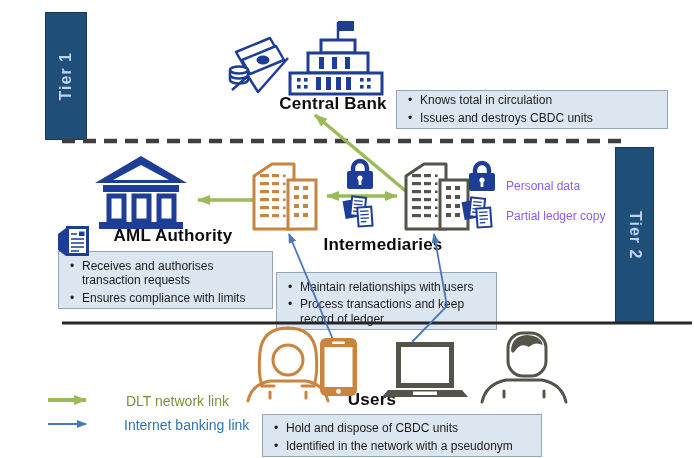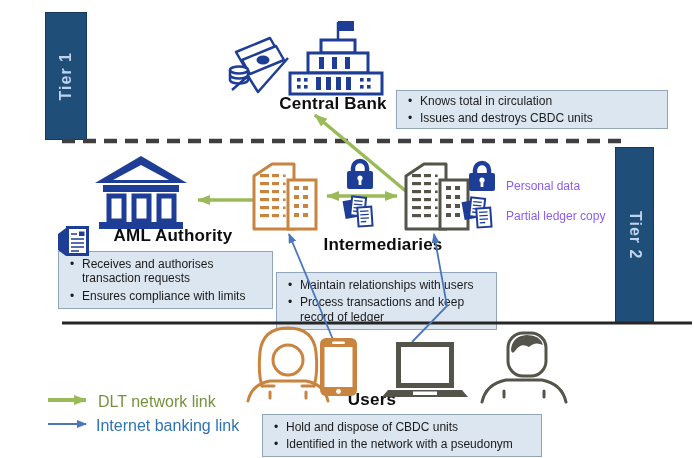--- a/index.html
+++ b/index.html
@@ -17,27 +17,27 @@
     writing-mode:vertical-rl;
   }
   .tier-bar.t1 span{transform:rotate(180deg);}
   .node-label{
     position:absolute;font-weight:bold;font-size:17px;color:#0d0d0d;
     text-align:center;z-index:2;letter-spacing:.2px;white-space:nowrap;
   }
   .note-box{
     position:absolute;background:#DCE6F1;border:1px solid #93A5BB;z-index:1;
     box-sizing:border-box;padding:3px 6px;display:flex;flex-direction:column;
-    justify-content:center;gap:3px;
+    justify-content:flex-end;gap:3px;
   }
   .bullet{display:grid;grid-template-columns:17px 1fr;font-size:12px;line-height:1.2;color:#1a1a1a;}
   .b-dot{padding-left:5px;}
   .b-dot::before{content:"\2022";}
   .annot{position:absolute;font-size:12px;color:#8b5cf6;z-index:2;white-space:nowrap;}
-  .legend-label{position:absolute;font-size:16px;z-index:2;white-space:nowrap;}
+  .legend-label{position:absolute;font-size:14px;z-index:2;white-space:nowrap;margin-left:28px;}
   .legend-label.dlt{color:#76933C;}
   .legend-label.net{color:#2E74B5;}
 </style>
 </head>
 <body>
 
 <div class="stage">
 
   <div class="tier-bar t1" style="left:45px;top:12px;width:40px;height:126px;">
     <span>Tier 1</span>

